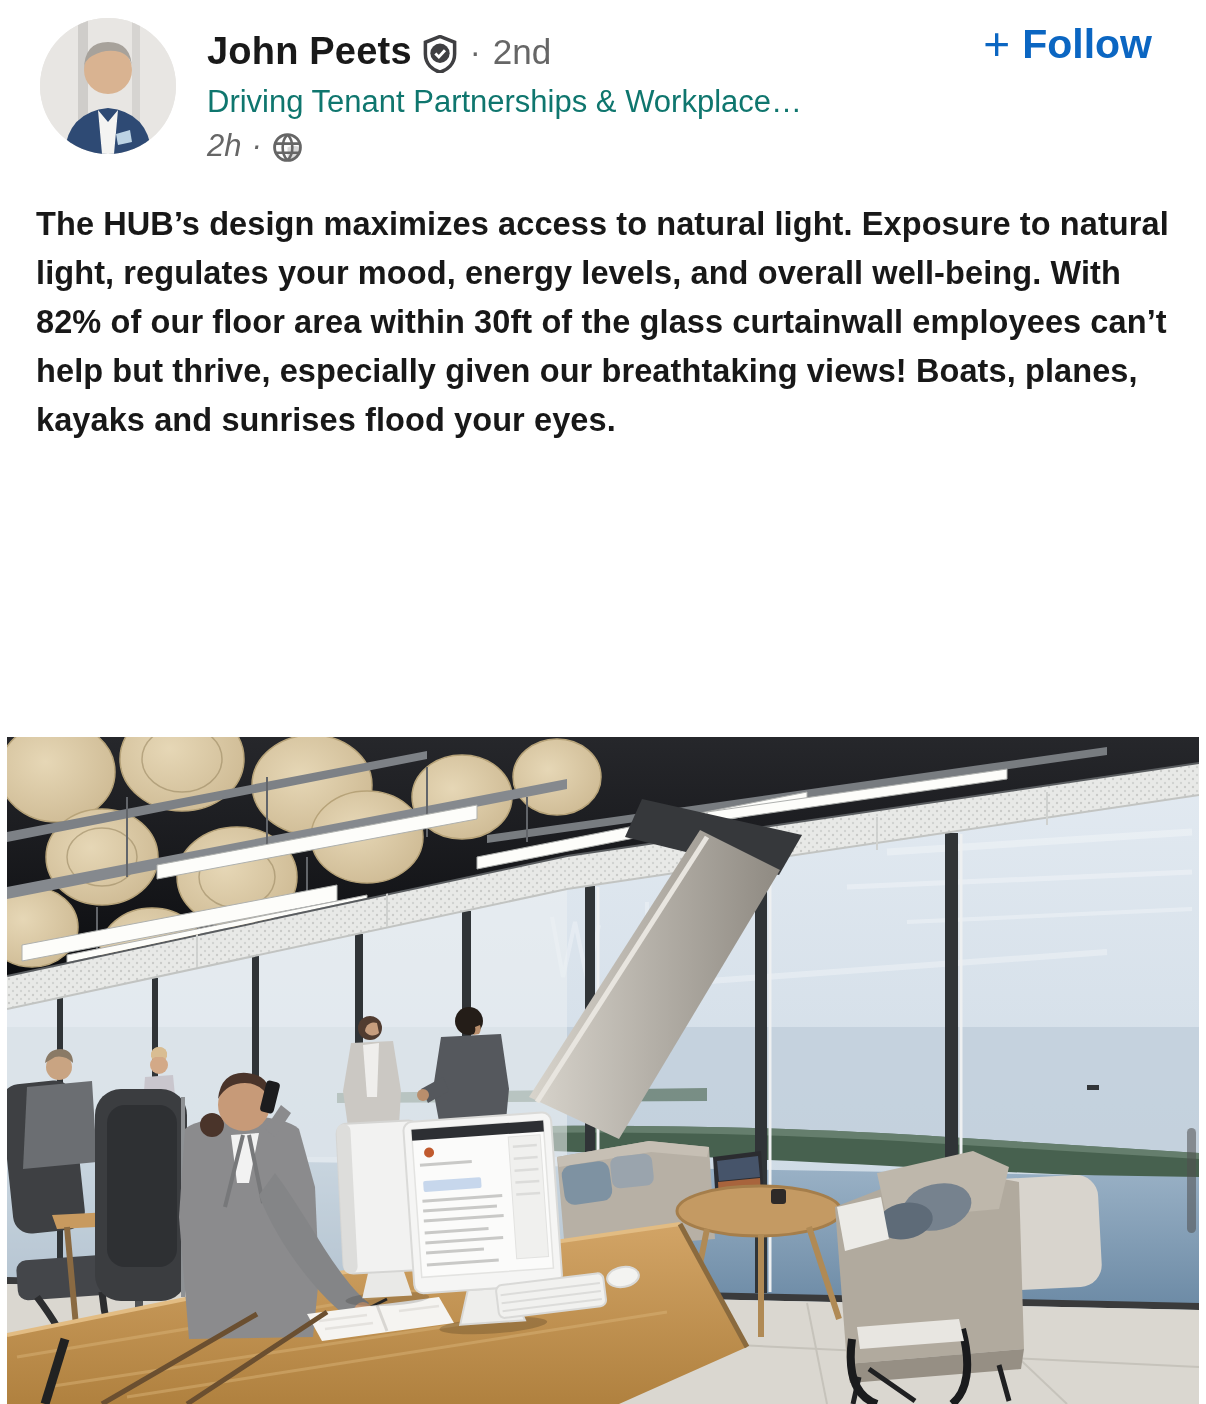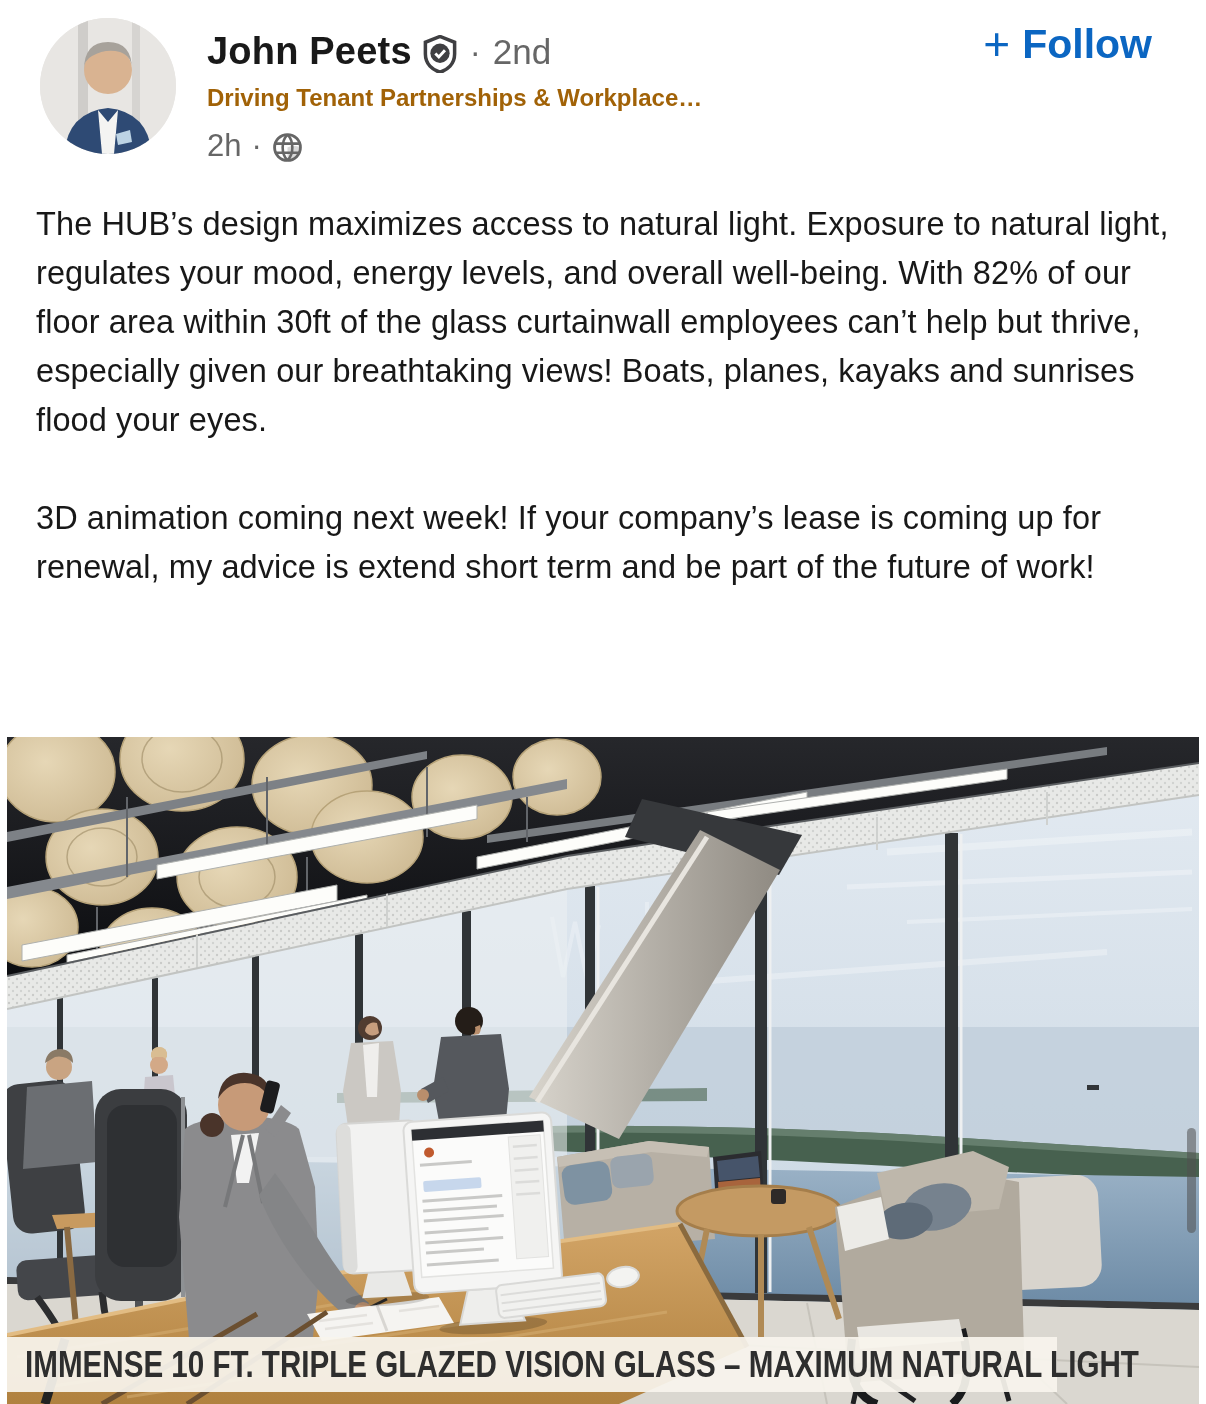--- a/index.html
+++ b/index.html
@@ -12,33 +12,33 @@
   .avatar{
     position:absolute;left:40px;top:18px;width:136px;height:136px;border-radius:50%;
     overflow:hidden;background:#e9e7e4;
   }
   .name-row{position:absolute;left:207px;top:30px;display:flex;align-items:center;gap:10px;white-space:nowrap;text-align:center;}
   .name{font-size:38px;font-weight:700;color:#191919;letter-spacing:.2px;}
   .badge{width:36px;height:38px;margin-top:4px;}
   .degree{font-size:35px;color:#666666;font-weight:400;}
   .dot-sep{font-size:33px;color:#666666;padding:0 2px;}
   .headline{
-    position:absolute;left:207px;top:84px;width:730px;font-size:24px;color:#a16207;
-    white-space:nowrap;overflow:hidden;font-weight:bold;
-  }
-  .time-row{position:absolute;left:207px;top:128px;display:flex;align-items:center;gap:10px;font-size:31px;color:#666666;}
+    position:absolute;left:207px;top:84px;width:730px;font-size:31px;color:#0f766e;
+    white-space:nowrap;overflow:hidden;
+  }
+  .time-row{position:absolute;left:207px;top:128px;display:flex;align-items:center;gap:10px;font-size:31px;color:#666666;font-style:italic;}
   .globe{width:31px;height:31px;margin-top:3px;}
   .follow-btn{
     position:absolute;right:48px;top:20px;border:none;background:transparent;cursor:pointer;
     color:#0b66c2;font-weight:700;font-size:41px;display:flex;align-items:center;gap:12px;
     font-family:"Liberation Sans","DejaVu Sans",sans-serif;
   }
   .follow-plus{font-size:46px;font-weight:400;line-height:1;margin-top:-2px;}
   
-  .post-body{position:absolute;left:36px;top:200px;width:1140px;color:#181818;}
+  .post-body{position:absolute;left:36px;top:200px;width:1140px;color:#181818;font-weight:bold;}
   .post-body p{margin:0 0 49px 0;font-size:32.5px;line-height:49px;letter-spacing:.1px;}
   
   .post-image{position:absolute;left:7px;top:737px;width:1192px;height:667px;overflow:hidden;background:#cdd8e2;}
   .post-image svg{display:block;}
   .caption-bar{
     position:absolute;left:0;top:600px;width:1050px;height:55px;
     background:rgba(247,244,237,0.93);display:flex;align-items:center;
   }
   .caption-text{
     font-size:37px;font-weight:700;color:#2e2e2e;white-space:nowrap;
@@ -92,21 +92,20 @@
   </div>
 
   <button class="follow-btn">
     <span class="follow-plus">+</span>
     <span>Follow</span>
   </button>
 </div>
 
 <div class="post-body">
   <p>The HUB’s design maximizes access to natural light. Exposure to natural light, regulates your mood, energy levels, and overall well-being. With 82% of our floor area within 30ft of the glass curtainwall employees can’t help but thrive, especially given our breathtaking views! Boats, planes, kayaks and sunrises flood your eyes.</p>
-  <p>3D animation coming next week! If your company’s lease is coming up for renewal, my advice is extend short term and be part of the future of work!</p>
 </div>
 
 <div class="post-image">
   <svg width="1192" height="667" viewBox="0 0 1192 667" preserveAspectRatio="none">
     <defs>
       <linearGradient id="skyG" x1="0" y1="0" x2="0" y2="1">
         <stop offset="0" stop-color="#e4ebf2"></stop>
           <stop offset=".55" stop-color="#d3dee8"></stop>
           <stop offset="1" stop-color="#c3d2de"></stop>
       </linearGradient>
@@ -377,18 +376,15 @@
     </g>
     <ellipse cx="616" cy="540" rx="16" ry="10" fill="#f3f3f1" stroke="#d9d9d7" stroke-width="2" transform="rotate(-10 616 540)"></ellipse>
 
     <g fill="none" stroke="#1a1b1d" stroke-width="8">
       <path d="M845,602 C840,640 850,660 870,667"></path>
       <path d="M955,592 C965,630 960,655 945,667"></path>
     </g>
     <path d="M850,590 L952,582 L957,604 L853,612 Z" fill="#e8e6e1"></path>
   </svg>
 
-  <div class="caption-bar">
-    <span class="caption-text">IMMENSE 10 FT. TRIPLE GLAZED VISION GLASS – MAXIMUM NATURAL LIGHT</span>
-  </div>
 </div>
 
 <div class="scroll-thumb"></div>
 
 </body></html>

